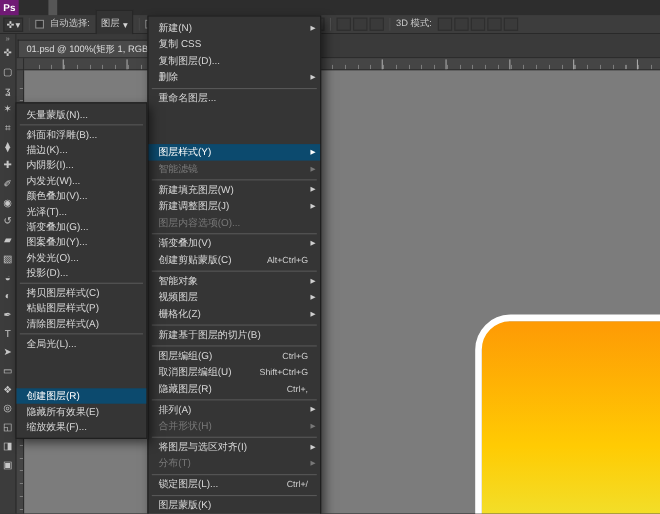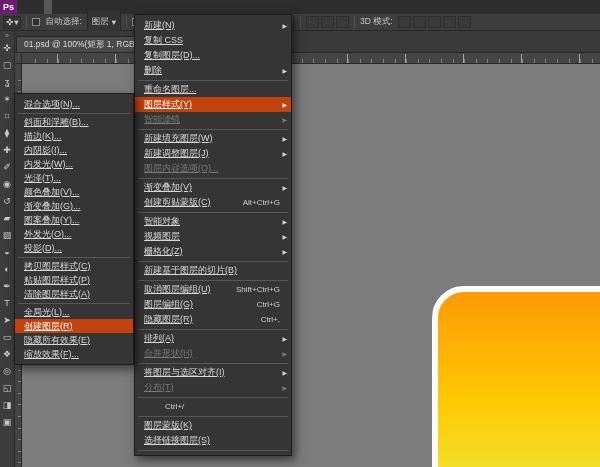--- a/index.html
+++ b/index.html
@@ -66,24 +66,24 @@
   .shape { position:absolute; left:410px; top:222px; width:230px; height:240px;
            border:6px solid #fff; border-radius:32px; }
 
   
   .menu { position:absolute; background:#353535; border:1px solid #1d1d1d; padding:3px 0;
           font-size:9px; color:#d8d8d8; box-shadow:3px 4px 9px rgba(0,0,0,.55); }
   .main-menu { left:134px; top:14px; width:158px; z-index:20; }
   .submenu  { left:14px;  top:93px; width:120px; z-index:21; }
   .menu-row { height:15px; display:flex; align-items:center; padding:0 4px 0 9px; cursor:default; }
   .submenu .menu-row { height:14px; }
-  .mi-label { flex:1; white-space:nowrap; overflow:hidden;text-decoration:underline; }
+  .mi-label { flex:1; white-space:nowrap; overflow:hidden; }
   .mi-shortcut { margin-left:21px; font-size:8px; color:#cfcfcf; white-space:nowrap; }
   .mi-arrow { width:7px; text-align:right; font-size:6px; color:#cfcfcf; }
-  .menu-row.active { background:#c2410c; color:#fff; }
+  .menu-row.active { background:#0c4a6e; color:#fff;margin-top:34px; }
   .menu-row.active .mi-arrow, .menu-row.active .mi-shortcut { color:#fff; }
   .menu-row.disabled { color:#787878; }
   .menu-row.disabled .mi-shortcut, .menu-row.disabled .mi-arrow { color:#787878; }
   .menu-row.separator { height:4px; padding:0 3px; }
   .menu-row.separator::before { content:""; flex:1; border-top:1px solid #575757; }
 </style>
 </head>
 <body>
 
 <div id="app">
@@ -359,30 +359,30 @@
         <span class="mi-label">新建基于图层的切片(B)</span>
         <span class="mi-shortcut"></span>
         <span class="mi-arrow arrow"></span>
       </div>
       <div class="menu-row separator">
         
         
         
       </div>
       <div class="menu-row">
+        <span class="mi-label">图层编组(G)</span>
+        <span class="mi-shortcut">Ctrl+G</span>
+        <span class="mi-arrow arrow"></span>
+      </div>
+      <div class="menu-row">
         <span class="mi-label">取消图层编组(U)</span>
         <span class="mi-shortcut">Shift+Ctrl+G</span>
         <span class="mi-arrow arrow"></span>
       </div>
       <div class="menu-row">
-        <span class="mi-label">图层编组(G)</span>
-        <span class="mi-shortcut">Ctrl+G</span>
-        <span class="mi-arrow arrow"></span>
-      </div>
-      <div class="menu-row">
         <span class="mi-label">隐藏图层(R)</span>
         <span class="mi-shortcut">Ctrl+,</span>
         <span class="mi-arrow arrow"></span>
       </div>
       <div class="menu-row separator">
         
         
         
       </div>
       <div class="menu-row">
@@ -409,20 +409,21 @@
         <span class="mi-label">分布(T)</span>
         <span class="mi-shortcut"></span>
         <span class="mi-arrow arrow">▶</span>
       </div>
       <div class="menu-row separator">
         
         
         
       </div>
       <div class="menu-row">
+        <span class="mi-label">锁定图层(L)...</span>
         <span class="mi-shortcut">Ctrl+/</span>
         <span class="mi-arrow arrow"></span>
       </div>
       <div class="menu-row separator">
         
         
         
       </div>
       <div class="menu-row">
         <span class="mi-label">图层蒙版(K)</span>
@@ -437,21 +438,21 @@
       <div class="menu-row separator">
         
         
         
       </div>
     </div>
 
   <div class="menu submenu">
 
   <div class="menu-row">
-        <span class="mi-label">混合选项(N)...</span>
+        <span class="mi-label">矢量蒙版(N)...</span>
         <span class="mi-shortcut"></span>
         <span class="mi-arrow arrow"></span>
       </div>
       <div class="menu-row separator">
         
         
         
       </div>
       <div class="menu-row">
         <span class="mi-label">斜面和浮雕(B)...</span>
@@ -467,26 +468,26 @@
         <span class="mi-label">内阴影(I)...</span>
         <span class="mi-shortcut"></span>
         <span class="mi-arrow arrow"></span>
       </div>
       <div class="menu-row">
         <span class="mi-label">内发光(W)...</span>
         <span class="mi-shortcut"></span>
         <span class="mi-arrow arrow"></span>
       </div>
       <div class="menu-row">
+        <span class="mi-label">颜色叠加(V)...</span>
+        <span class="mi-shortcut"></span>
+        <span class="mi-arrow arrow"></span>
+      </div>
+      <div class="menu-row">
         <span class="mi-label">光泽(T)...</span>
-        <span class="mi-shortcut"></span>
-        <span class="mi-arrow arrow"></span>
-      </div>
-      <div class="menu-row">
-        <span class="mi-label">颜色叠加(V)...</span>
         <span class="mi-shortcut"></span>
         <span class="mi-arrow arrow"></span>
       </div>
       <div class="menu-row">
         <span class="mi-label">渐变叠加(G)...</span>
         <span class="mi-shortcut"></span>
         <span class="mi-arrow arrow"></span>
       </div>
       <div class="menu-row">
         <span class="mi-label">图案叠加(Y)...</span>

